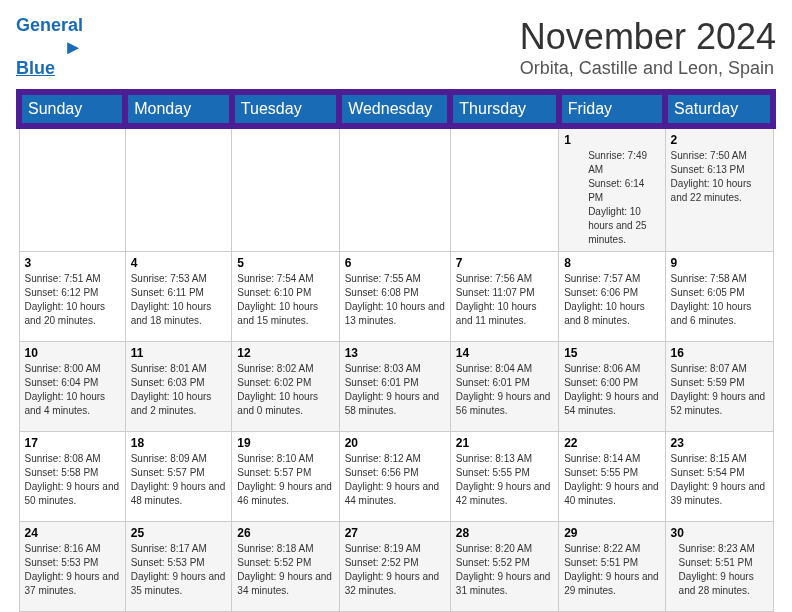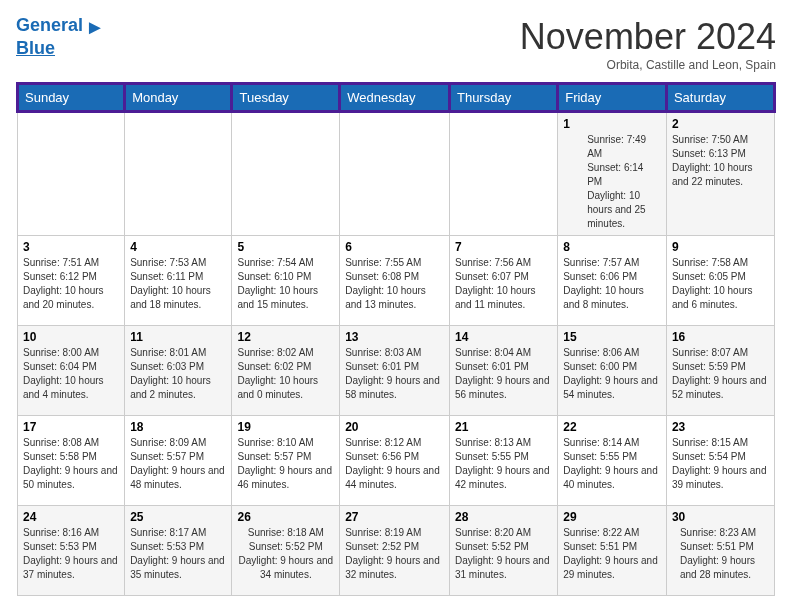--- a/index.html
+++ b/index.html
@@ -21,36 +21,36 @@
       flex-direction: column;
       align-items: flex-start;
     }
     .logo-text {
       font-size: 18px;
       font-weight: bold;
       color: #333;
       line-height: 1.1;
     }
     .logo-text .blue { color: #1a6bb5; }
-    .title-area { text-align: right; }
+    .title-area { }
     .month-title { font-size: 36px; font-weight: normal; color: #333; }
-    .location-title { font-size: 12px; color: #555; }
+    .location-title { font-size: 18px; color: #555; }
     table {
       width: 100%;
       border-collapse: collapse;
       font-size: 10.5px;
     }
     thead th {
       background: #1a6bb5;
       color: #fff;
       text-align: left;
       padding: 5px 6px;
-      font-size: 13px;
+      font-size: 16px;
       font-weight: normal;
-      border: 3px solid #4c1d95;
+      border: 6px solid #4c1d95;
     }
     tbody td {
       border: 1px solid #ccc;
       vertical-align: top;
       padding: 4px 5px;
       width: 113px;
       min-height: 80px;
       height: 90px;
     }
     tbody tr:nth-child(odd) td { background: #f5f5f5; }
@@ -66,21 +66,21 @@
       color: #333;
       line-height: 1.4;
     }
     .empty-cell { background: #fff !important; }
   </style>
 </head>
 <body>
 
 <div class="header">
   <div class="logo">
-    <div style="display:flex;align-items:flex-start;">
+    <div style="display:flex;align-items:flex-end;flex-direction:column;">
       <span class="logo-text"><span class="blue">General</span></span>
       <span style="display:inline-block;margin-left:2px;color:#1a6bb5;font-size:20px;">►</span>
     </div>
     <span class="logo-text" style="color:#1a6bb5;text-decoration:underline;">Blue</span>
   </div>
   <div class="title-area">
     <div class="month-title">November 2024</div>
     <div class="location-title">Orbita, Castille and Leon, Spain</div>
   </div>
 </div>
@@ -138,21 +138,21 @@
         </td>
         <td>
           <span class="day-num">6</span>
           <div class="day-info" style="white-space: pre-line;">Sunrise: 7:55 AM
 Sunset: 6:08 PM
 Daylight: 10 hours and 13 minutes.</div>
         </td>
         <td>
           <span class="day-num">7</span>
           <div class="day-info" style="white-space: pre-line;">Sunrise: 7:56 AM
-Sunset: 6:07 PM
+Sunset: 11:07 PM
 Daylight: 10 hours and 11 minutes.</div>
         </td>
         <td>
           <span class="day-num">8</span>
           <div class="day-info" style="white-space: pre-line;">Sunrise: 7:57 AM
 Sunset: 6:06 PM
 Daylight: 10 hours and 8 minutes.</div>
         </td>
         <td>
           <span class="day-num">9</span>
@@ -257,21 +257,21 @@
 Daylight: 9 hours and 37 minutes.</div>
         </td>
         <td>
           <span class="day-num">25</span>
           <div class="day-info" style="white-space: pre-line;">Sunrise: 8:17 AM
 Sunset: 5:53 PM
 Daylight: 9 hours and 35 minutes.</div>
         </td>
         <td>
           <span class="day-num">26</span>
-          <div class="day-info" style="white-space: pre-line; text-align: center;">Sunrise: 8:18 AM
+          <div class="day-info" style="white-space: pre-line;">Sunrise: 8:18 AM
 Sunset: 5:52 PM
 Daylight: 9 hours and 34 minutes.</div>
         </td>
         <td>
           <span class="day-num">27</span>
           <div class="day-info" style="white-space: pre-line;">Sunrise: 8:19 AM
 Sunset: 2:52 PM
 Daylight: 9 hours and 32 minutes.</div>
         </td>
         <td>

